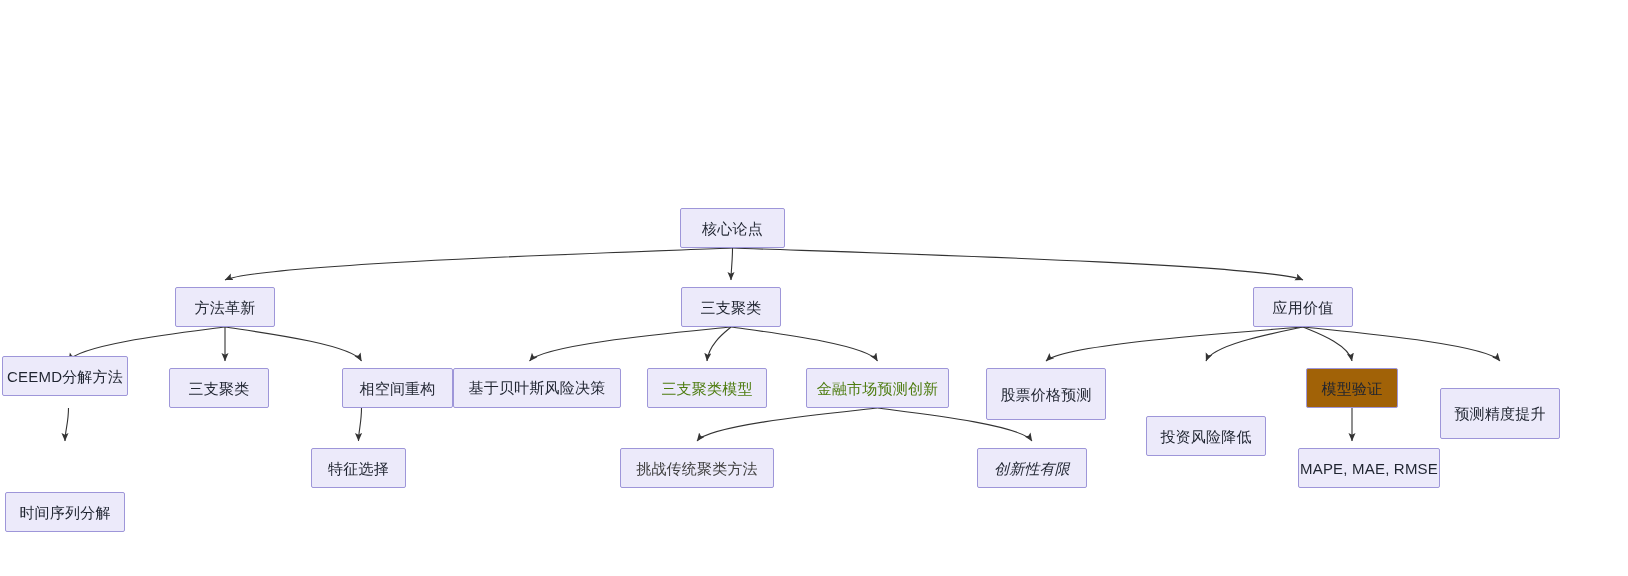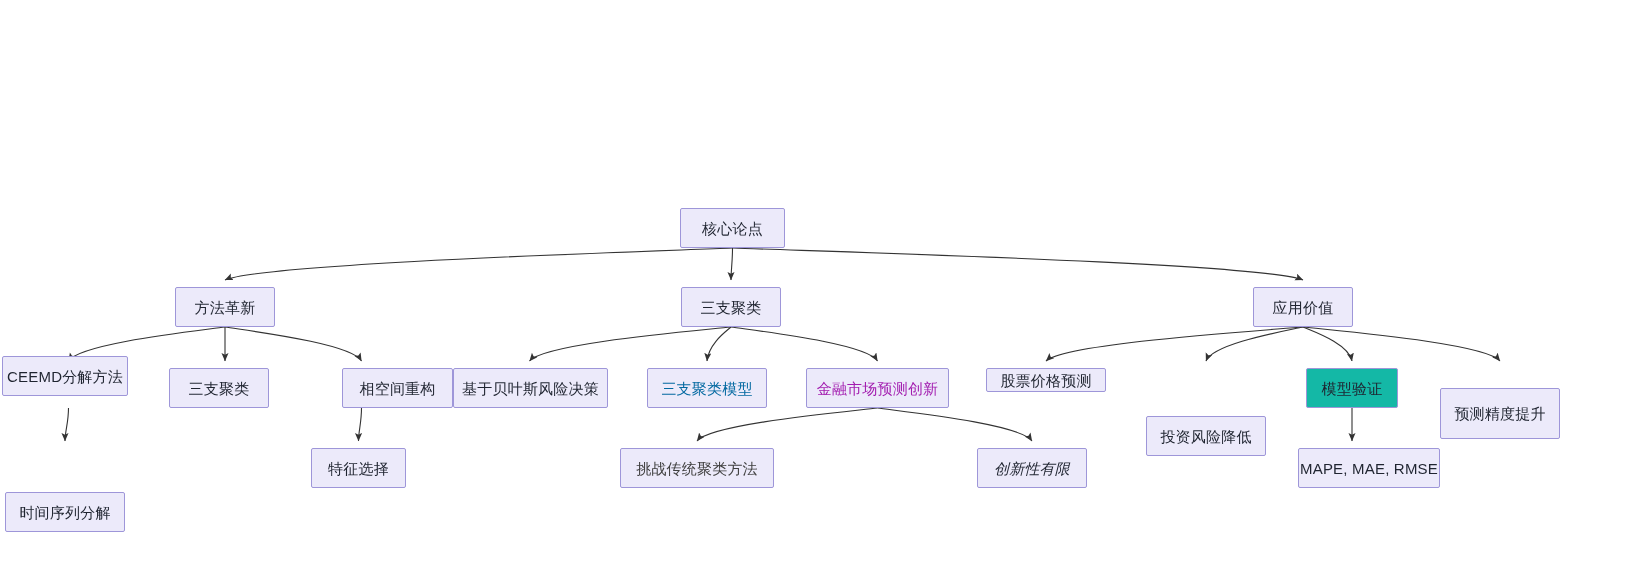--- a/index.html
+++ b/index.html
@@ -94,36 +94,36 @@
       </div>
       <div class="node" style="left: 2px; top: 356px; width: 126px; height: 40px; background: rgb(236, 234, 250); border-color: rgb(158, 150, 217); color: rgb(31, 36, 48);">
         <span class="label">CEEMD分解方法</span>
       </div>
       <div class="node" style="left: 169px; top: 368px; width: 100px; height: 40px; background: rgb(236, 234, 250); border-color: rgb(158, 150, 217); color: rgb(31, 36, 48);">
         <span class="label">三支聚类</span>
       </div>
       <div class="node" style="left: 306px; top: 368px; width: 111px; height: 40px; background: rgb(236, 234, 250); border-color: rgb(158, 150, 217); color: rgb(31, 36, 48); margin-left: 36px;">
         <span class="label">相空间重构</span>
       </div>
-      <div class="node" style="left: 453px; top: 368px; width: 155px; height: 40px; background: rgb(236, 234, 250); border-color: rgb(158, 150, 217); color: rgb(31, 36, 48);">
+      <div class="node" style="left: 453px; top: 368px; width: 168px; height: 40px; background: rgb(236, 234, 250); border-color: rgb(158, 150, 217); color: rgb(31, 36, 48); font-family: Liberation Serif, serif;">
         <span class="label">基于贝叶斯风险决策</span>
       </div>
-      <div class="node" style="left: 647px; top: 368px; width: 120px; height: 40px; background: rgb(236, 234, 250); border-color: rgb(158, 150, 217); color: #0369a1;">
+      <div class="node" style="left: 647px; top: 368px; width: 120px; height: 40px; background: rgb(236, 234, 250); border-color: rgb(158, 150, 217); color: #4d7c0f;">
         <span class="label">三支聚类模型</span>
       </div>
-      <div class="node" style="left: 806px; top: 368px; width: 143px; height: 40px; background: rgb(236, 234, 250); border-color: rgb(158, 150, 217); color: #a21caf;">
+      <div class="node" style="left: 806px; top: 368px; width: 143px; height: 40px; background: rgb(236, 234, 250); border-color: rgb(158, 150, 217); color: #4d7c0f;">
         <span class="label">金融市场预测创新</span>
       </div>
-      <div class="node" style="left: 986px; top: 368px; width: 120px; height: 24px; background: rgb(236, 234, 250); border-color: rgb(158, 150, 217); color: rgb(31, 36, 48);">
+      <div class="node" style="left: 986px; top: 368px; width: 120px; height: 52px; background: rgb(236, 234, 250); border-color: rgb(158, 150, 217); color: rgb(31, 36, 48);">
         <span class="label">股票价格预测</span>
       </div>
       <div class="node" style="left: 1146px; top: 368px; width: 120px; height: 40px; background: rgb(236, 234, 250); border-color: rgb(158, 150, 217); color: rgb(31, 36, 48); margin-top: 48px;">
         <span class="label">投资风险降低</span>
       </div>
-      <div class="node" style="left: 1306px; top: 368px; width: 92px; height: 40px; background: #14b8a6; border-color: rgb(158, 150, 217); color: rgb(31, 36, 48);">
+      <div class="node" style="left: 1306px; top: 368px; width: 92px; height: 40px; background: #a16207; border-color: rgb(158, 150, 217); color: rgb(31, 36, 48);">
         <span class="label">模型验证</span>
       </div>
       <div class="node" style="left: 1440px; top: 388px; width: 120px; height: 51px; background: rgb(236, 234, 250); border-color: rgb(158, 150, 217); color: rgb(31, 36, 48);">
         <span class="label">预测精度提升</span>
       </div>
       <div class="node" style="left: 5px; top: 448px; width: 120px; height: 40px; background: rgb(236, 234, 250); border-color: rgb(158, 150, 217); color: rgb(31, 36, 48); margin-top: 44px;">
         <span class="label">时间序列分解</span>
       </div>
       <div class="node" style="left: 311px; top: 448px; width: 95px; height: 40px; background: rgb(236, 234, 250); border-color: rgb(158, 150, 217); color: rgb(31, 36, 48);">
         <span class="label">特征选择</span>

